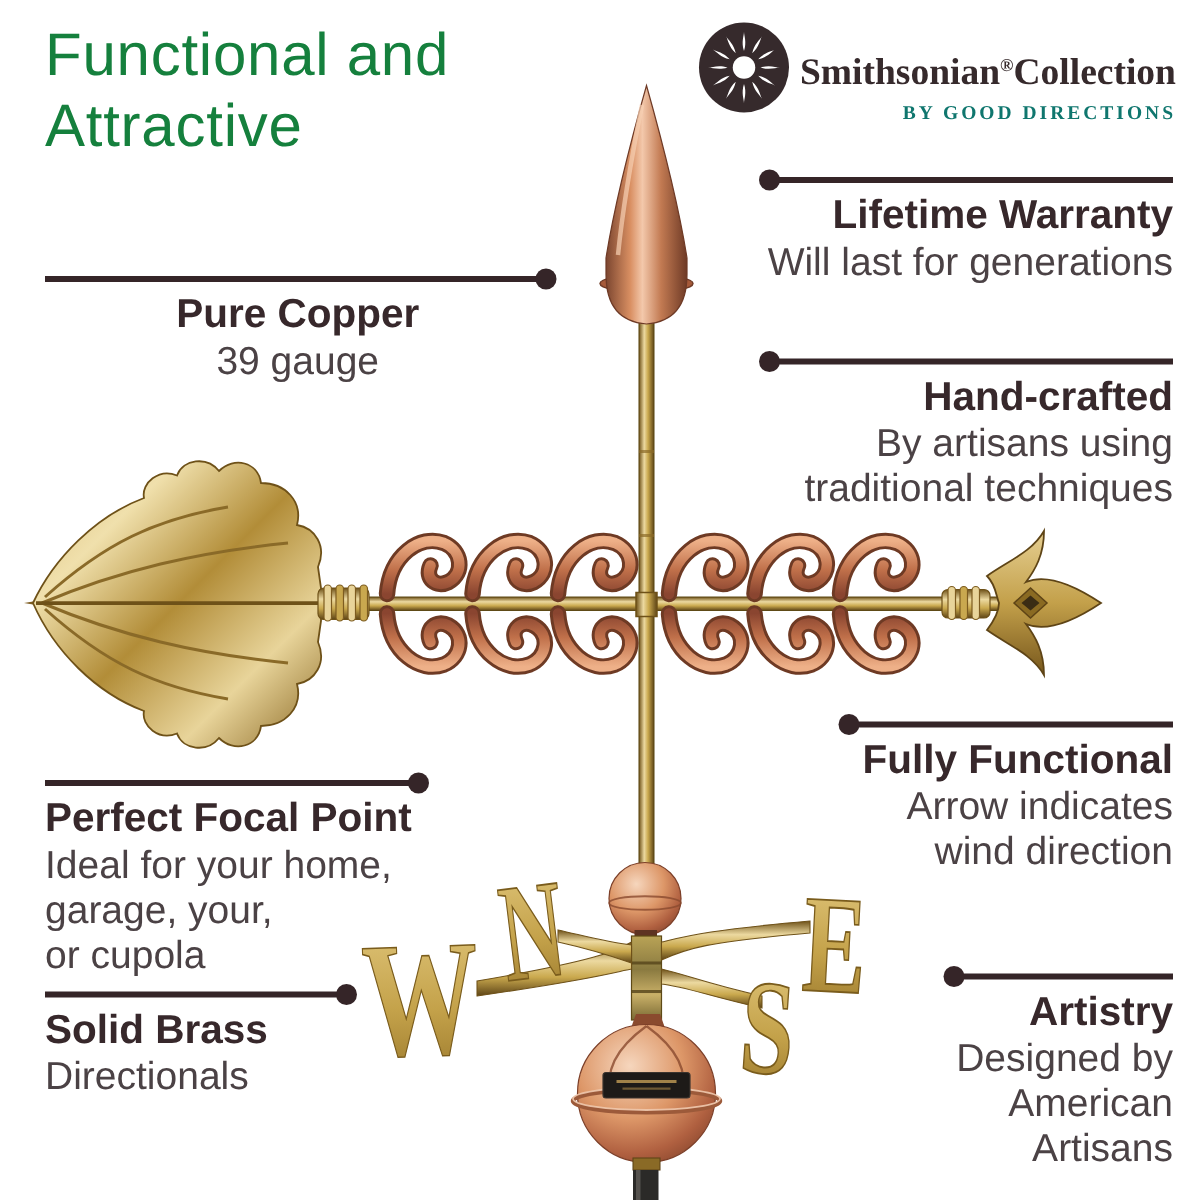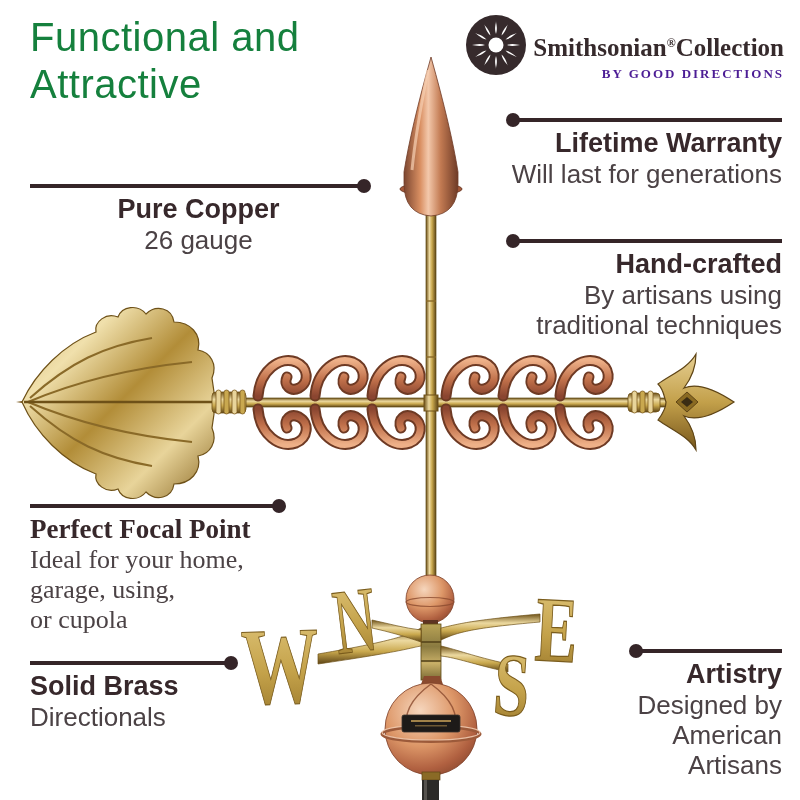--- a/index.html
+++ b/index.html
@@ -18,21 +18,21 @@
     color:#362a2c;
   }
   .brand-text{display:flex;flex-direction:column;align-items:flex-end;}
   .brand-line1{
     font-family:"Liberation Serif","DejaVu Serif",serif;font-weight:bold;
     font-size:25px;line-height:30px;margin-top:14px;color:#362a2c;white-space:nowrap;
   }
   .brand-line1 .reg{font-size:12px;vertical-align:super;}
   .brand-line2{
     font-family:"Liberation Serif","DejaVu Serif",serif;font-weight:bold;
-    font-size:13px;letter-spacing:2px;margin-top:3px;color:#4c1d95;white-space:nowrap;
+    font-size:13px;letter-spacing:2px;margin-top:3px;color:#0f766e;white-space:nowrap;
   }
   
   .callout{position:absolute;}
   .callout .cline{position:relative;height:4px;background:#352528;}
   .callout .dot{
     position:absolute;top:-5px;width:14px;height:14px;border-radius:50%;
     background:#352528;
   }
   .callout .dot.at-right{right:-4px;}
   .callout .dot.at-left{left:-4px;}
@@ -257,50 +257,58 @@
       <div class="brand-line1"><span>Smithsonian</span><span class="reg">®</span><span>Collection</span></div>
       <div class="brand-line2">BY GOOD DIRECTIONS</div>
     </div>
   </div>
 
   <div class="callout" style="left:30px;top:184px;width:337px;text-align:center;">
     <div class="cline">
         <span class="dot at-right"></span>
       </div>
     <div class="heading">Pure Copper</div>
-    <div class="bodyline">26 gauge</div>
+    <div class="bodyline">39 gauge</div>
   </div>
 
   <div class="callout right" style="left:510px;top:239px;width:272px;">
     <div class="cline">
         <span class="dot at-left"></span>
       </div>
     <div class="heading">Hand-crafted</div>
     <div class="bodyline">By artisans using</div>
     <div class="bodyline">traditional techniques</div>
   </div>
 
   <div class="callout right" style="left:510px;top:118px;width:272px;">
     <div class="cline">
         <span class="dot at-left"></span>
       </div>
     <div class="heading">Lifetime Warranty</div>
     <div class="bodyline">Will last for generations</div>
   </div>
 
-  <div class="callout" style="left:30px;top:504px;width:252px;font-family:Liberation Serif, serif;">
+  <div class="callout" style="left:30px;top:520px;width:252px;">
     <div class="cline">
         <span class="dot at-right"></span>
       </div>
     <div class="heading">Perfect Focal Point</div>
     <div class="bodyline">Ideal for your home,</div>
-    <div class="bodyline">garage, using,</div>
+    <div class="bodyline">garage, your,</div>
     <div class="bodyline">or cupola</div>
   </div>
 
+  <div class="callout right" style="left:563px;top:481px;width:219px;">
+    <div class="cline">
+        <span class="dot at-left"></span>
+      </div>
+    <div class="heading">Fully Functional</div>
+    <div class="bodyline">Arrow indicates</div>
+    <div class="bodyline">wind direction</div>
+  </div>
 
   <div class="callout" style="left:30px;top:661px;width:204px;">
     <div class="cline">
         <span class="dot at-right"></span>
       </div>
     <div class="heading">Solid Brass</div>
     <div class="bodyline">Directionals</div>
   </div>
 
   <div class="callout right" style="left:633px;top:649px;width:149px;">

